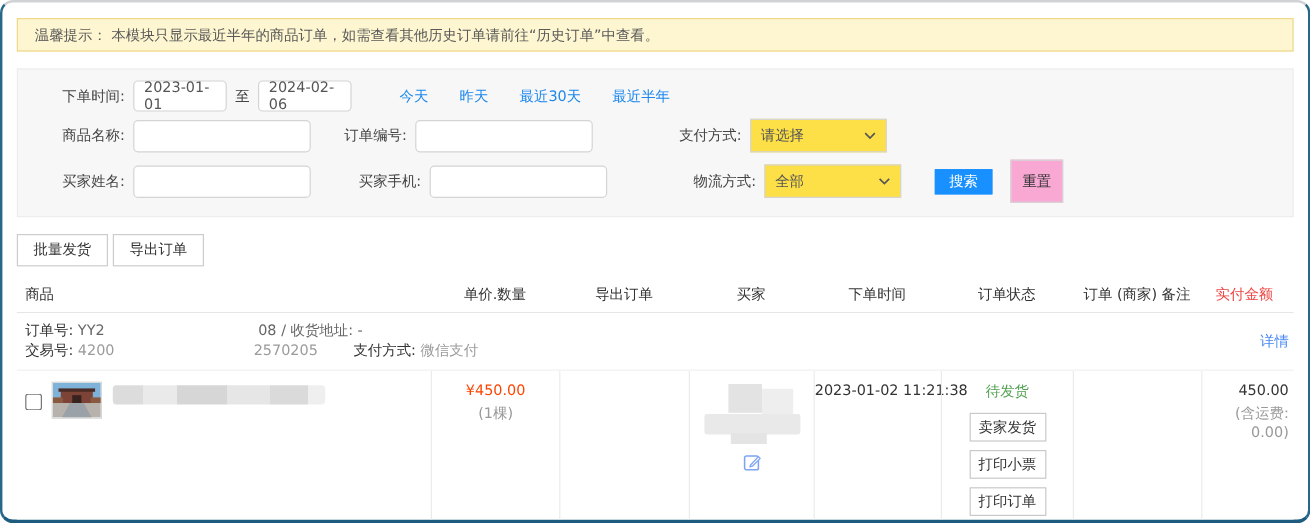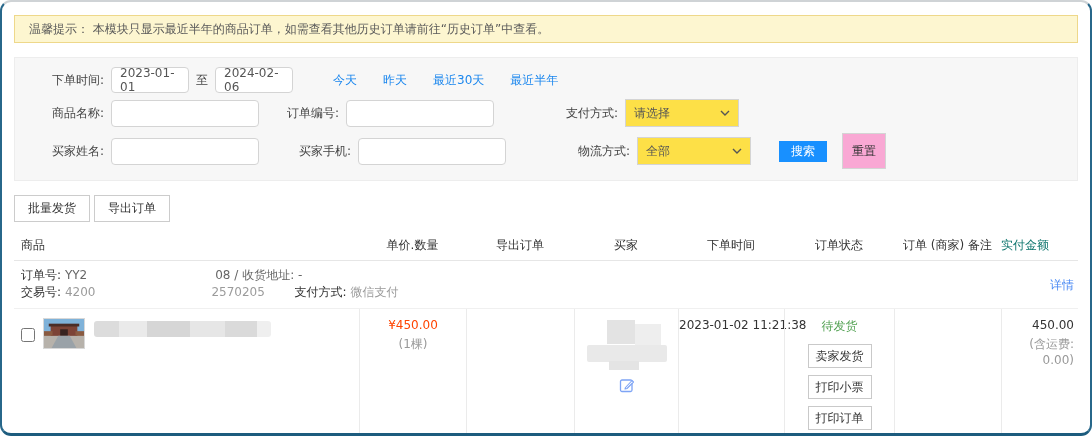--- a/index.html
+++ b/index.html
@@ -64,21 +64,21 @@
   }
   
   .table { margin: 8px 12px 0 12px; }
   .thead {
     display: grid; grid-template-columns: 345px 107px 108px 104px 106px 110px 107px 1fr;
     height: 31px; align-items: center; border-bottom: 1px solid #e6e6e6;
     color: #333;
   }
   .th { text-align: center; }
   .th.first { text-align: left; padding-left: 7px; }
-  .th.last { text-align: left; padding-right: 5px; color: #0f766e; }
+  .th.last { text-align: center; padding-right: 5px; color: #ef4444; }
   
   .order-info {
     position: relative; border-bottom: 1px solid #f0f0f0;
     padding: 6px 8px 7px 7px; line-height: 17px; background: #fff;
   }
   .oi-b { font-weight: normal; color: #333; }
   .oi-t { color: #666; }
   .oi-g { color: #9b9b9b; }
   .sp130 { display: inline-block; width: 128px; }
   .sp118 { display: inline-block; width: 116px; }

